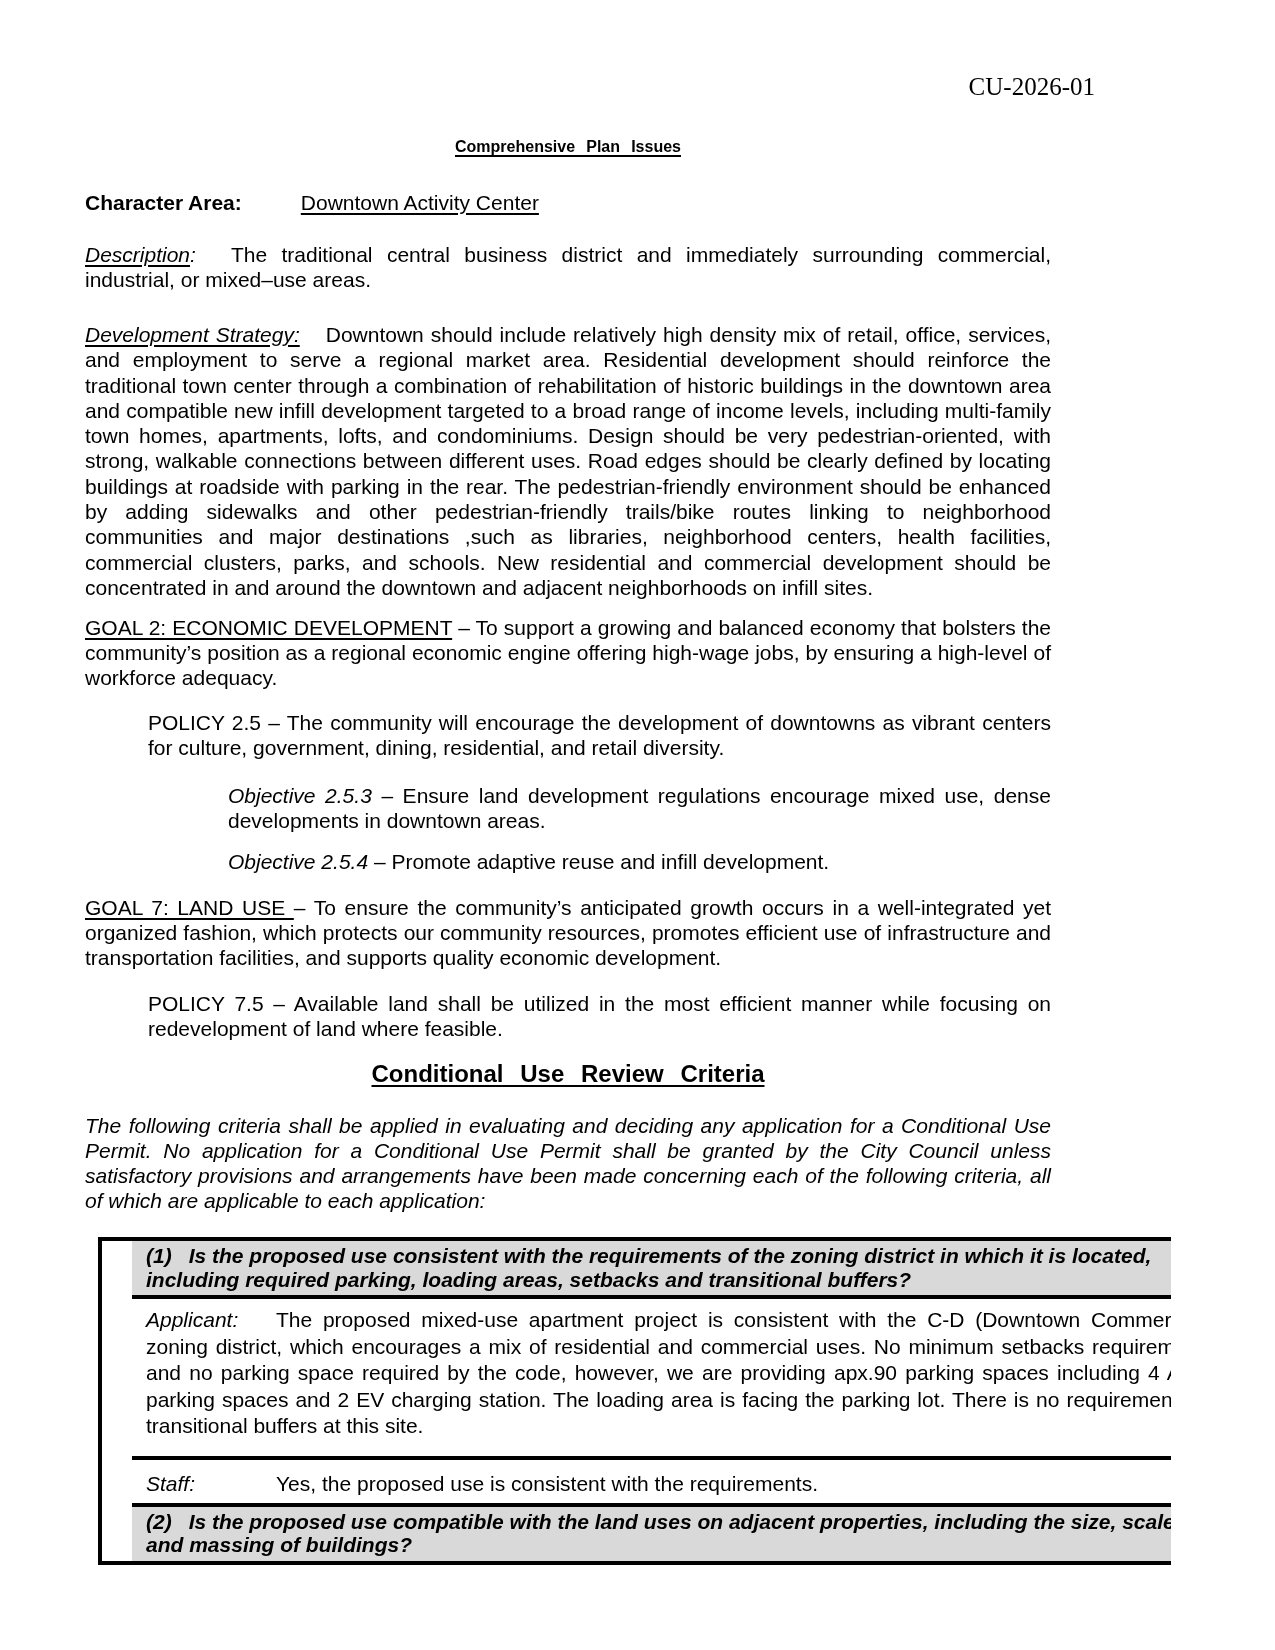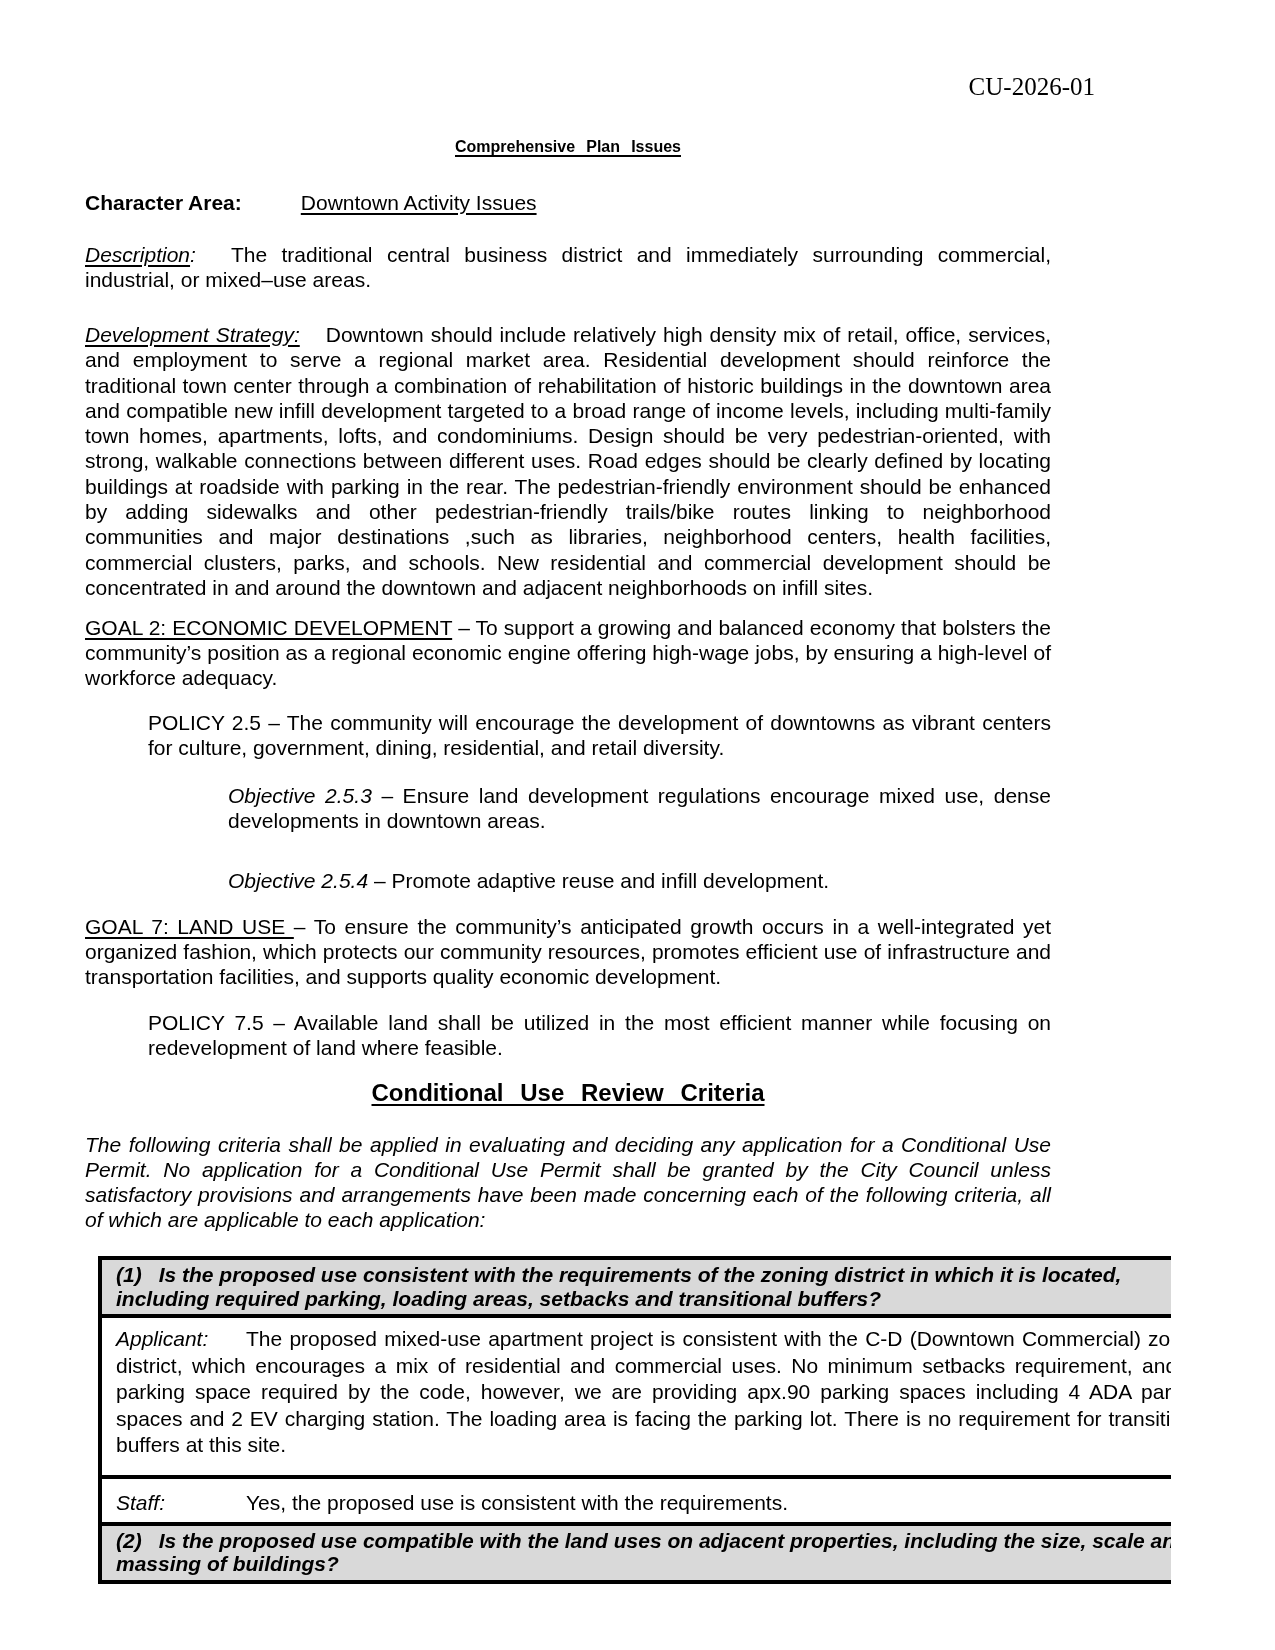--- a/index.html
+++ b/index.html
@@ -34,40 +34,40 @@
   .sp59{width:59px;} .sp35{width:35px;} .sp26{width:26px;}
   .underl{text-decoration:underline;text-underline-offset:3px;}
   .ital{font-style:italic;}
   .para{text-align:justify;}
   .desc-para{margin-top:27px;}
   .devstrat-para{margin-top:30px;line-height:25.3px;}
   .goals-heading{margin-top:59px;font-weight:bold;text-decoration:underline;text-decoration-thickness:2px;text-underline-offset:3px;}
   .goal2-para{margin-top:15px;}
   .policy25-para{margin-top:20px;margin-left:63px;}
   .obj253-para{margin-top:23px;margin-left:143px;}
-  .obj254-para{margin-top:35px;margin-left:143px;}
+  .obj254-para{margin-top:16px;margin-left:143px;}
   .goal7-para{margin-top:21px;}
   .policy75-para{margin-top:21px;margin-left:63px;}
   .criteria-title{
     margin-top:19px;
     text-align:center;
     font-weight:bold;
     font-size:24px;line-height:28px;
     word-spacing:0.42em;
   }
   .criteria-title .u{text-decoration:underline;text-decoration-thickness:2px;text-underline-offset:3px;}
   .intro-para{margin-top:25px;font-style:italic;}
   .ctable{
     margin-top:24px;
     margin-left:13px;
     width:1130px;
     border:4px solid #000;
     box-sizing:border-box;
   }
-  .crow{border-bottom:4px solid #000;}
+  .crow{border-bottom:4px solid #000;margin-left:30px;}
   .crow:last-child{border-bottom:none;}
   .qrow{
     background:#d9d9d9;
     font-weight:bold;font-style:italic;
     font-size:21px;line-height:23.5px;
     padding:3px 14px 4px 14px;
   }
   .qnum{margin-right:17px;}
   .arow{padding:8px 14px 16px 14px;line-height:26.5px;text-align:justify;}
   .srow{padding:11px 14px 7px 14px;line-height:25px;}
@@ -76,21 +76,21 @@
 </head>
 <body>
 
 <div class="page">
 
   <div class="doc-number">CU-2026-01</div>
 
   <div class="main-title"><span class="u">Comprehensive Plan Issues</span></div>
 
   <div class="ca-line">
-    <span class="ca-label">Character Area:</span><span class="spacer sp59"></span><span class="underl">Downtown Activity Issues</span>
+    <span class="ca-label">Character Area:</span><span class="spacer sp59"></span><span class="underl">Downtown Activity Center</span>
   </div>
 
   <div class="para desc-para">
     <span class="ital underl">Description</span><span class="ital">:</span><span class="spacer sp35"></span><span>The traditional central business district and immediately surrounding commercial, industrial, or mixed–use areas.</span>
   </div>
 
   <div class="para devstrat-para">
     <span class="ital underl">Development Strategy:</span><span class="spacer sp26"></span><span>Downtown should include relatively high density mix of retail, office, services, and employment to serve a regional market area. Residential development should reinforce the traditional town center through a combination of rehabilitation of historic buildings in the downtown area and compatible new infill development targeted to a broad range of income levels, including multi-family town homes, apartments, lofts, and condominiums. Design should be very pedestrian-oriented, with strong, walkable connections between different uses. Road edges should be clearly defined by locating buildings at roadside with parking in the rear. The pedestrian-friendly environment should be enhanced by adding sidewalks and other pedestrian-friendly trails/bike routes linking to neighborhood communities and major destinations ,such as libraries, neighborhood centers, health facilities, commercial clusters, parks, and schools. New residential and commercial development should be concentrated in and around the downtown and adjacent neighborhoods on infill sites.</span>
   </div>
 

